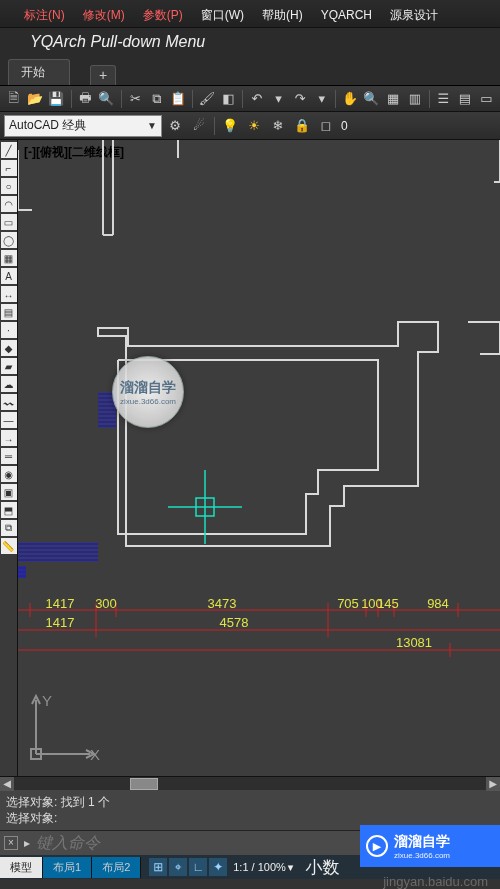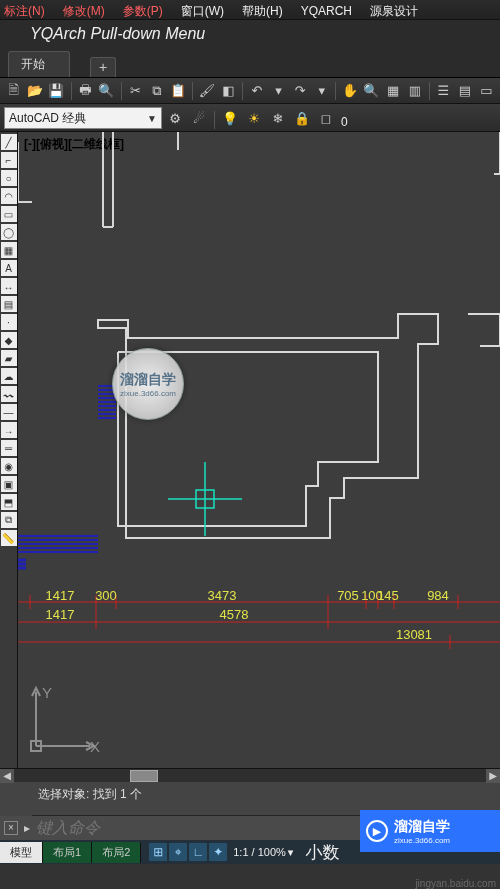--- a/index.html
+++ b/index.html
@@ -2,25 +2,25 @@
 <html><head>
 <meta charset="utf-8">
 <style>
   * { margin: 0; padding: 0; box-sizing: border-box; user-select: none; }
   html, body { width: 500px; height: 889px; overflow: hidden; background: #333; font-family: "Segoe UI", Tahoma, sans-serif; }
 
   
   .menubar {
     display: flex;
     gap: 18px;
-    padding: 3px 10px 0 4px;
+    padding: 3px 10px 0 24px;
     background: linear-gradient(#2b2b2b,#222);
     color: #eee;
     font-size: 12px;
-    height: 20px;
+    height: 28px;
     align-items: center;
     border-bottom: 1px solid #111;
   }
   .menubar span:nth-child(-n+3){ color: #ff5e5e; }
   .menu-item { cursor: default; }
   .pulldown {
     color: #eee; font-size: 16px;
     padding: 5px 12px 7px 30px;
     background:#2b2b2b;
     font-style: italic;
@@ -62,21 +62,21 @@
   }
   .iconbtn {
     width:22px;height:22px;
     display:flex;align-items:center;justify-content:center;
     color:#ccc;font-size:13px;
     border-radius:2px;
   }
   .sep{width:1px;height:18px;background:#555;margin:0 2px;}
 
   
-  .wsrow{ display:flex; align-items:flex-end; gap:2px;
+  .wsrow{ display:flex; align-items:center; gap:2px;
     background:linear-gradient(#3a3a3a,#2b2b2b);
     border-bottom:1px solid #111; padding:2px 4px; height:28px;}
   .ws-combo{
     display:flex; align-items:center;
     background:#f2f2f2; color:#222;
     font-size:12px;
     height:22px; width:158px;
     padding:0 4px;
     justify-content:space-between;
     border:1px solid #888;
@@ -101,49 +101,49 @@
     font-weight:bold;
   }
 
   .hscroll{height:14px;background:#2e2e2e;border-top:1px solid#111;position:relative;}
   .hscroll .thumb{position:absolute;left:130px;top:1px;height:12px;width:28px;background:#888;border:1px solid #aaa;}
   .hscroll .arrow{position:absolute;top:0;height:14px;width:14px;background:#555;color:#ccc;font-size:10px;text-align:center;line-height:14px;}
   .hscroll .al{left:0;} .hscroll .ar{right:0;}
 
   
   .cmdarea{background:#444;color:#ddd;font-size:12px;}
-  .cmdhist{padding:4px 6px;line-height:16px;min-height:34px;background:#444;border-bottom:1px solid #222;margin-left:32px;}
+  .cmdhist{padding:4px 6px;line-height:16px;min-height:34px;background:#444;border-bottom:1px solid #222;}
   .cmdline{display:flex;align-items:center;background:#4a4a4a;height:24px;padding:0 4px;gap:4px;}
   .cmdline .crossbtn{width:14px;height:14px;border:1px solid#888;color:#ccc;font-size:10px;text-align:center;line-height:12px;}
   .cmdline .prompt{width:10px;text-align:center;color:#ccc;}
   .cmdline input{flex:1;background:transparent;border:none;color:#aaa;font-style:italic;font-size:16px;outline:none;}
 
   
   .laytabs{display:flex;align-items:center;height:24px;background:#233039;color:#ccc;font-size:11px;position:relative;}
-  .ltab{padding:3px 10px;background:#14532d;border-right:1px solid #111;}
+  .ltab{padding:3px 10px;background:#0369a1;border-right:1px solid #111;}
   .ltab.active{background:#e8e8e8;color:#222;}
   .status-icons{display:flex;margin-left:8px;gap:2px;}
   .status-icons .sicon{width:18px;height:18px;background:#26506b;color:#9cd3ff;font-size:12px;
     display:flex;align-items:center;justify-content:center;}
   .status-scale{margin:0 6px;color:#eee;display:flex;align-items:center;gap:2px;}
 
   
   .brand{
     position:absolute; right:0; bottom:12px;
     width:140px;height:42px;
     background:#2b72ff;
     display:flex;align-items:center;gap:6px;
     padding-left:6px;color:#fff;
   }
   .brand .play{width:22px;height:22px;border:2px solid #fff;border-radius:50%;
     display:flex;align-items:center;justify-content:center;font-size:11px;}
   .brand .txt{font-size:14px;font-weight:bold;}
   .brand .sub{font-size:8px; opacity:.9;}
 
-  .faint-credit{position:absolute;right:4px;bottom:0;font-size:10px;color:#6a6a6a;}
+  .faint-credit{position:absolute;right:12px;bottom:0;font-size:13px;color:#6a6a6a;}
 
   
   .wm{position:absolute;top:216px;left:94px;width:72px;height:72px;border-radius:50%;
     background:radial-gradient(circle,#fff 0%,#ddd 55%,#bbb 100%);
     display:flex;flex-direction:column;align-items:center;justify-content:center;
     color:#5a7890;font-weight:bold;font-size:14px; box-shadow:0 0 6px rgba(0,0,0,.4);
     opacity:.9;pointer-events:none;
     border:1px solid #9aa;
   }
   .wm small{font-size:8px;color:#5a7890;font-weight:normal;}
@@ -341,20 +341,21 @@
 
 <div class="hscroll">
   <div class="arrow al">◀</div>
   <div class="thumb"></div>
   <div class="arrow ar">▶</div>
 </div>
 
 <div class="cmdarea">
   <div class="cmdhist">
     <div>选择对象: 找到 1 个</div>
+    <div>选择对象:</div>
   </div>
   <div class="cmdline">
     <div class="crossbtn">×</div>
     <div class="prompt">▸</div>
     <input placeholder="键入命令" style="">
   </div>
 </div>
 
 <div class="laytabs" style="position:relative;">
   <div class="ltab active">模型</div>

